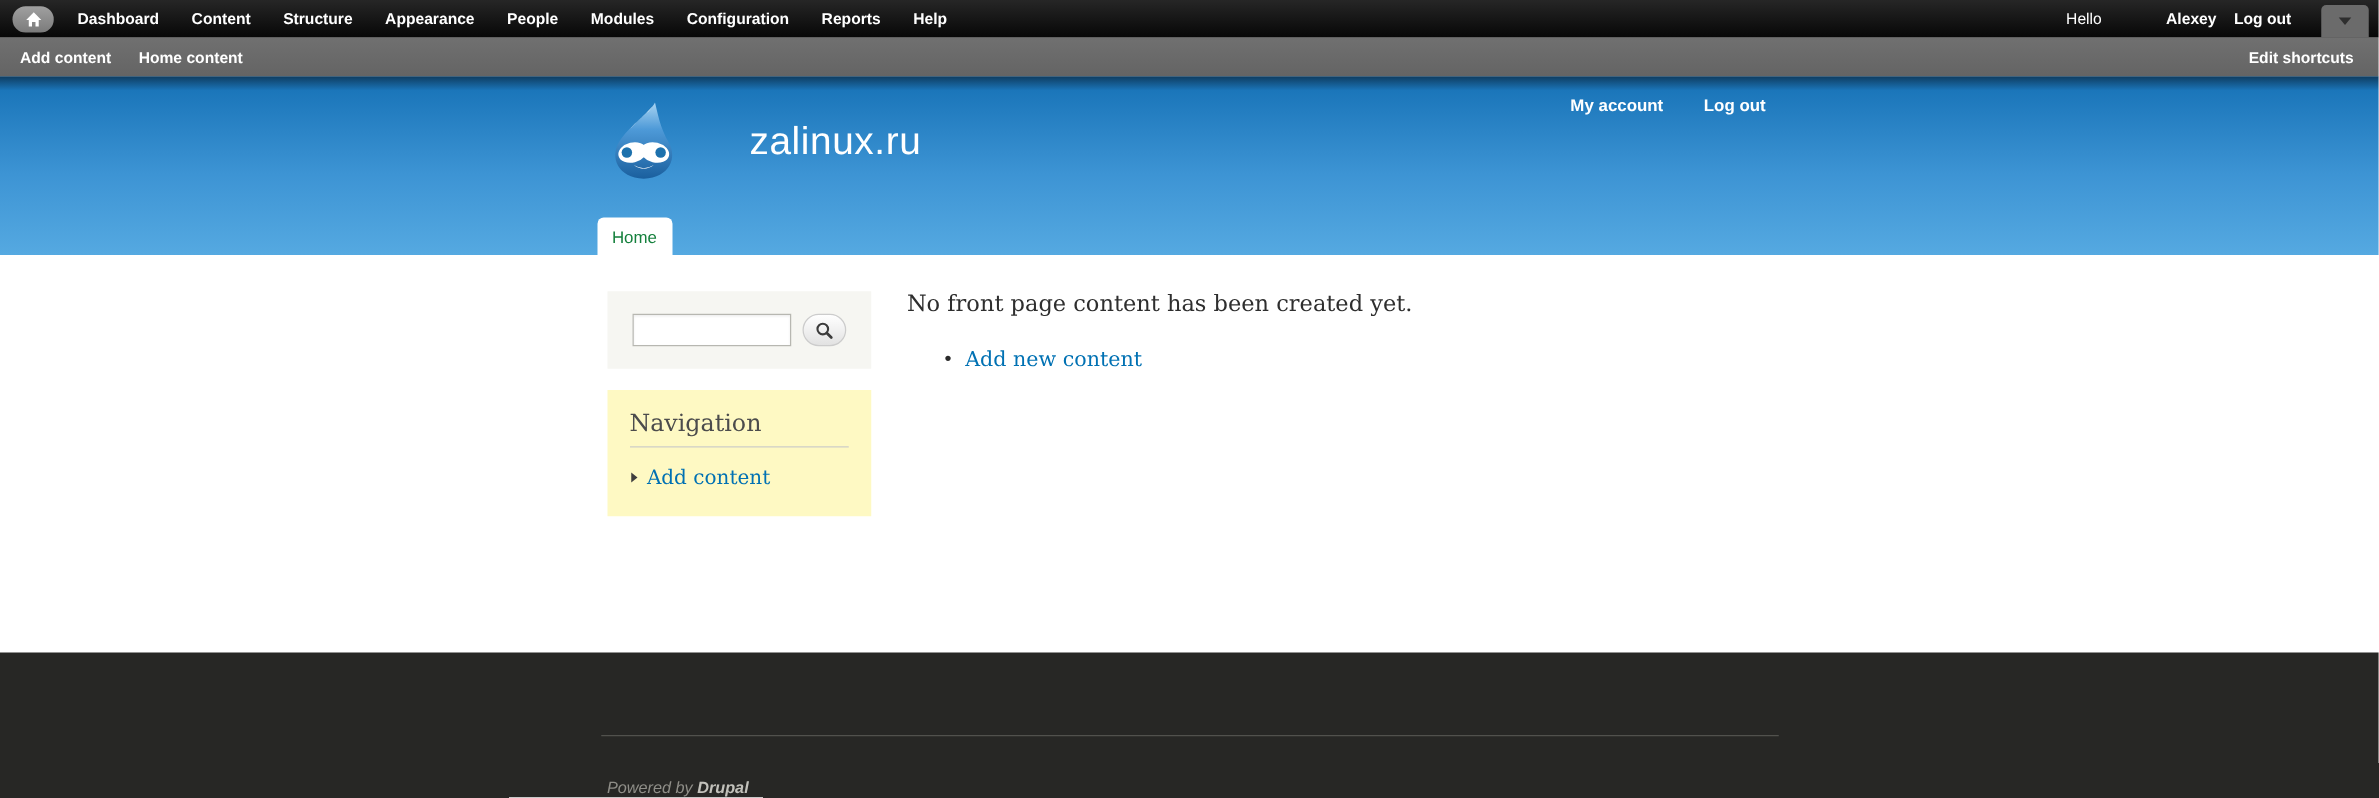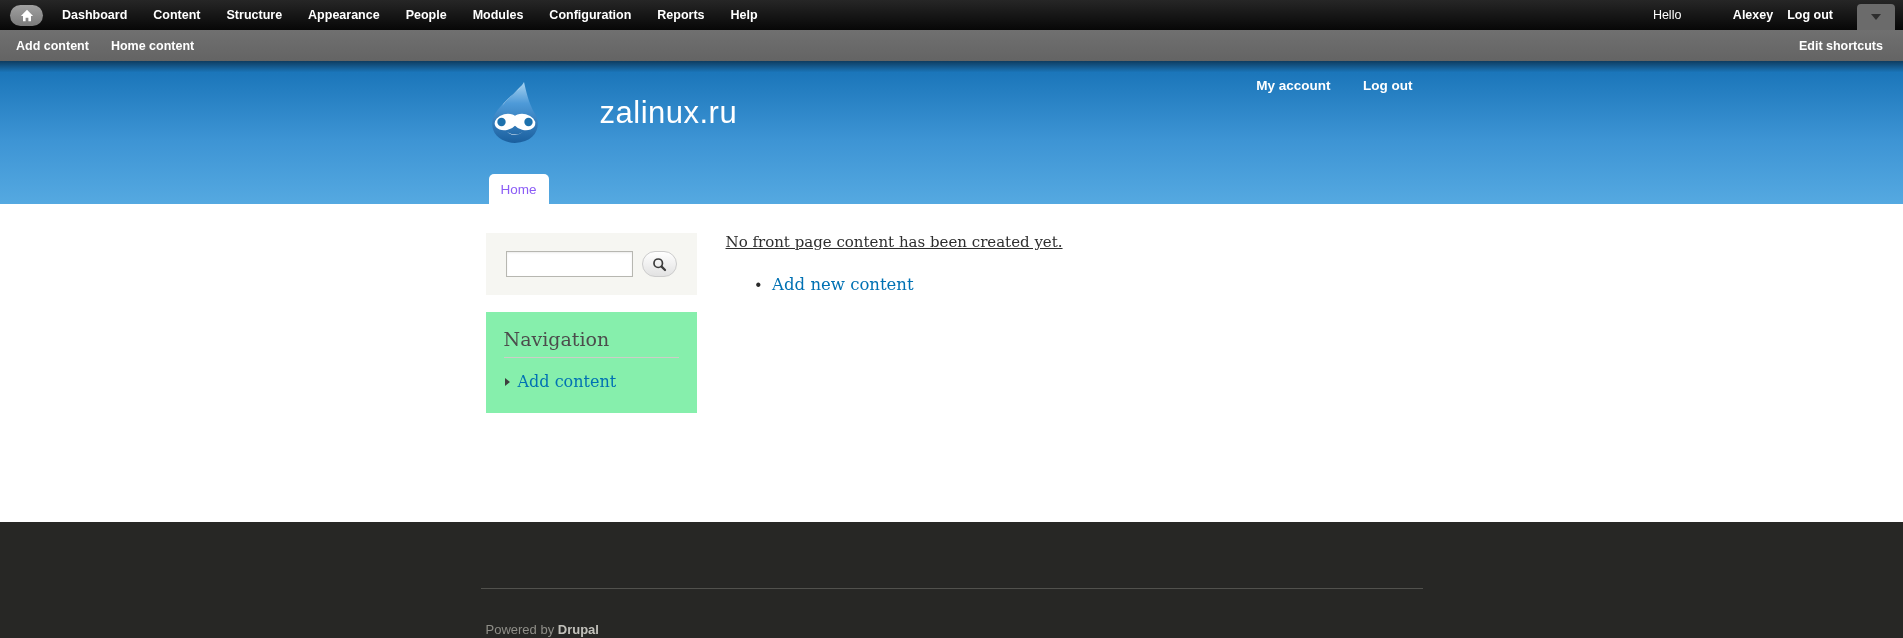--- a/index.html
+++ b/index.html
@@ -51,23 +51,23 @@
     position:relative; height:143px;
     background:linear-gradient(180deg, #0e3c60 0%, #1b76ba 8%, #3d94d4 55%, #55a9e1 100%);
   }
   .container { width:956px; margin:0 auto; position:relative; height:100%; }
   .branding { position:absolute; left:12px; top:19px; display:flex; align-items:center;gap:22px; }
   .logo { width:58px; height:66px; display:block; }
   .site-name { color:#ffffff; font-size:31px; margin-left:34px; letter-spacing:0.5px; }
   .header-links { position:absolute; top:15px; right:17px; }
   .header-links a { color:#ffffff; font-size:13.5px; font-weight:bold; margin-left:28px; }
   .tab-home {
-    position:absolute; bottom:0; left:15px; height:30px;
+    position:absolute; bottom:0; left:4px; height:30px;
     background:#ffffff; border-radius:5px 5px 0 0;
-    padding:0 12px; line-height:31px; font-size:13.5px; color:#8b5cf6;
+    padding:0 12px; line-height:31px; font-size:13.5px; color:#15803d;
     display:inline-block;
   }
 
   
   .main { height:318px; background:#ffffff; }
   .main .container { display:flex; padding:29px 0 0 12px; }
   .sidebar { width:211px; margin-right:29px; flex:none; }
   .search-block {
     background:#f6f6f2; padding:18px 20px;
     display:flex; align-items:center; margin-bottom:17px;
@@ -76,51 +76,50 @@
     flex:1; min-width:0; height:26px; border:1px solid #b7b7b1;
     background:#ffffff; padding:0 6px; font-size:13px; color:#333;
     box-shadow:inset 0 1px 2px rgba(0,0,0,0.08);
   }
   .search-btn {
     flex:none; width:35px; height:26px; margin-left:9px;
     border:1px solid #cccccc; border-radius:14px;
     background:linear-gradient(#ffffff, #e2e2e2);
     display:flex; align-items:center; justify-content:center; cursor:pointer;
   }
-  .nav-block { background:#86efac; padding:16px 18px 22px; }
+  .nav-block { background:#fef9c3; padding:16px 18px 22px; }
   .nav-title {
     font-family:"DejaVu Serif", serif; font-weight:normal;
     font-size:19px; color:#4c4c4c; padding-bottom:7px;
     border-bottom:1px solid #cdcdc7;
   }
   .nav-item { margin-top:14px; display:flex; align-items:center; }
   .tri-right {
     width:0; height:0; flex:none; margin:1px 8px 0 1px;
     border-top:4px solid transparent; border-bottom:4px solid transparent;
     border-left:5px solid #3f3f3f;
   }
   .nav-link { font-family:"DejaVu Serif", serif; font-size:16px; color:#0071b3; }
 
   .content { flex:1; padding-right:20px; }
   .page-title {
     font-family:"DejaVu Serif", serif; font-weight:normal;
     font-size:34px; color:#141414; margin:4px 0 22px;
   }
   .empty-text {
-    font-family:"DejaVu Serif", serif; font-size:15px; color:#2e2e2e;
+    font-family:"DejaVu Serif", serif; font-size:18px; color:#2e2e2e;
     margin-bottom:24px;
-    text-decoration:underline;
   }
   .content-list { list-style:none; margin-left:30px; }
   .content-list li { display:flex; align-items:center; }
   .bullet { color:#2a2a2a; font-size:16px; margin-right:11px; }
   .content-link { font-family:"DejaVu Serif", serif; font-size:16.5px; color:#0071b3; }
 
   
-  .footer { height:116px; background:#272725; }
+  .footer { height:116px; background:#272725;font-style:italic; }
   .footer .container { padding-top:66px; }
   .footer-inner {
     border-top:1px solid #51514d; margin:0 7px;
     padding:33px 0 0 5px; font-size:13px; color:#8f8e88;
   }
   .footer-link { color:#c2c1bb; font-weight:bold; }
 </style>
 </head>
 <body>
 

